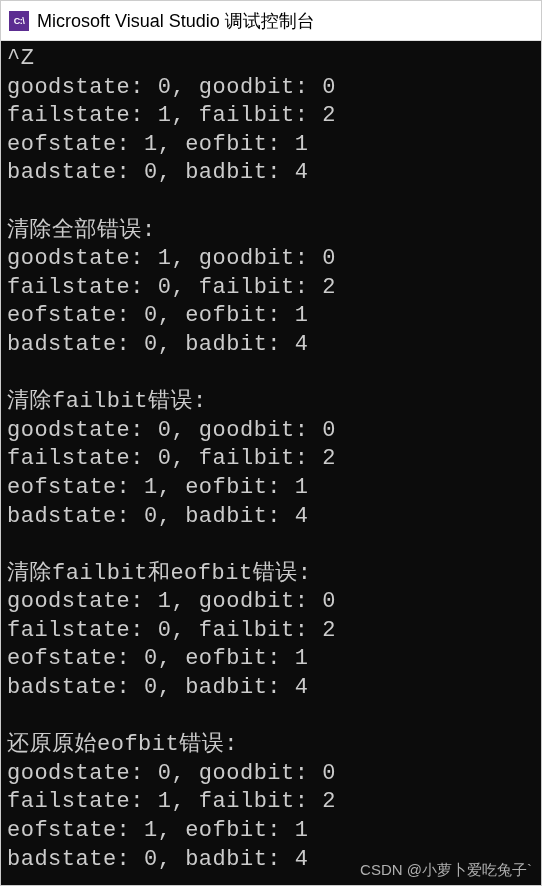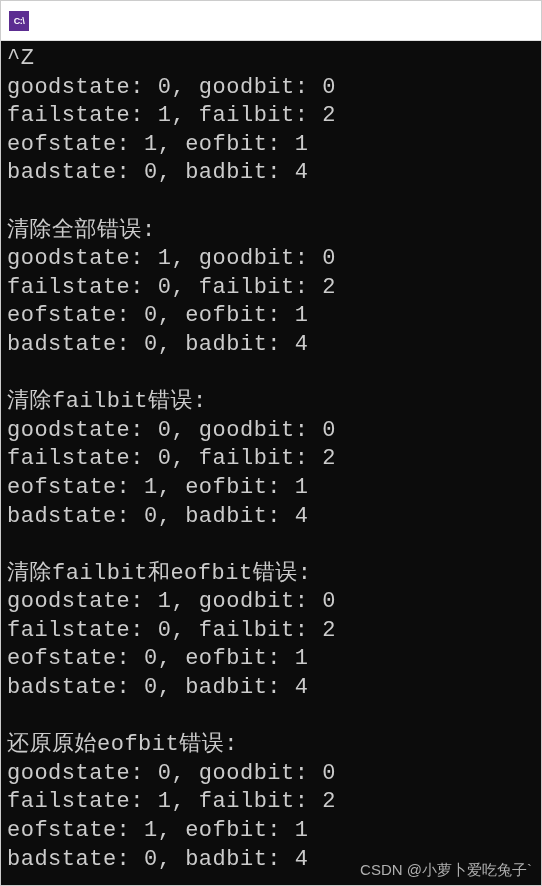--- a/index.html
+++ b/index.html
@@ -74,17 +74,18 @@
       font-family: "Microsoft YaHei", sans-serif;
       pointer-events: none;
     }
   </style>
 </head>
 <body>
 
 <div class="window">
   <div class="titlebar">
     <div class="titlebar-icon">C:\</div>
+    <div class="titlebar-text">Microsoft Visual Studio 调试控制台</div>
   </div>
   <div class="console" id="console-body"><span class="console-line">^Z</span><span class="console-line">goodstate: 0, goodbit: 0</span><span class="console-line">failstate: 1, failbit: 2</span><span class="console-line">eofstate: 1, eofbit: 1</span><span class="console-line">badstate: 0, badbit: 4</span><span class="console-line blank-line">&nbsp;</span><span class="console-line">清除全部错误:</span><span class="console-line">goodstate: 1, goodbit: 0</span><span class="console-line">failstate: 0, failbit: 2</span><span class="console-line">eofstate: 0, eofbit: 1</span><span class="console-line">badstate: 0, badbit: 4</span><span class="console-line blank-line">&nbsp;</span><span class="console-line">清除failbit错误:</span><span class="console-line">goodstate: 0, goodbit: 0</span><span class="console-line">failstate: 0, failbit: 2</span><span class="console-line">eofstate: 1, eofbit: 1</span><span class="console-line">badstate: 0, badbit: 4</span><span class="console-line blank-line">&nbsp;</span><span class="console-line">清除failbit和eofbit错误:</span><span class="console-line">goodstate: 1, goodbit: 0</span><span class="console-line">failstate: 0, failbit: 2</span><span class="console-line">eofstate: 0, eofbit: 1</span><span class="console-line">badstate: 0, badbit: 4</span><span class="console-line blank-line">&nbsp;</span><span class="console-line">还原原始eofbit错误:</span><span class="console-line">goodstate: 0, goodbit: 0</span><span class="console-line">failstate: 1, failbit: 2</span><span class="console-line">eofstate: 1, eofbit: 1</span><span class="console-line">badstate: 0, badbit: 4</span></div>
 </div>
 
 <div class="watermark">CSDN @小萝卜爱吃兔子`</div>
 
 </body></html>

